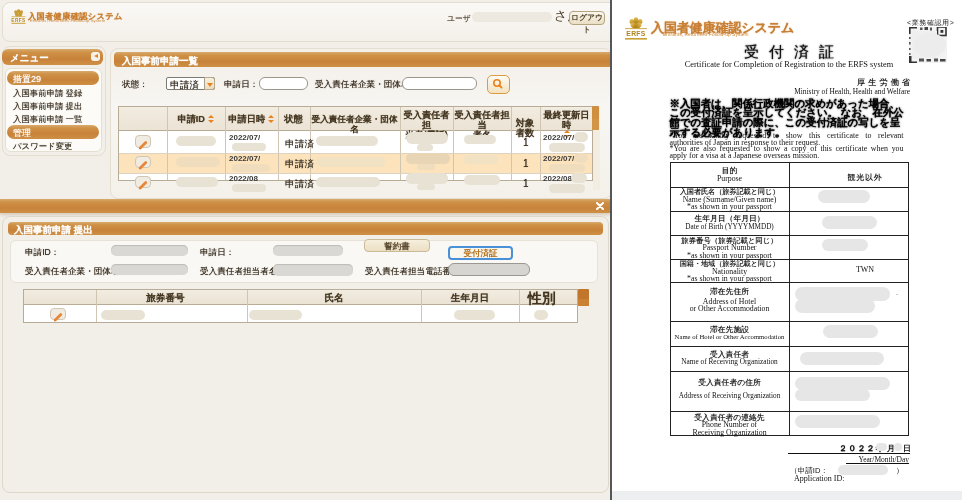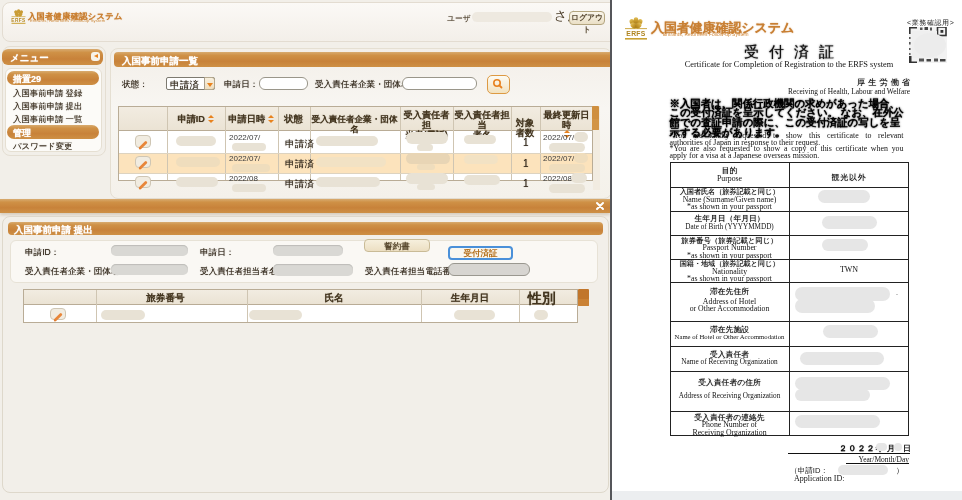--- a/index.html
+++ b/index.html
@@ -14,21 +14,21 @@
 #usersan{left:554px;top:7px;font-size:13px;color:#4a3c28}
 #logout{left:569px;top:11px;width:36px;height:14px;background:linear-gradient(#faf6ec,#eadfc5);border:1px solid #b3a57f;border-radius:4px;font-size:7.8px;font-weight:bold;color:#594a33;text-align:center;line-height:11.5px}
 
 #menu{left:2px;top:46px;width:104px;height:110px;background:#f2efe9;border:1px solid #e4ded2;border-radius:8px}
 #menubar{left:2px;top:49px;width:101px;height:16px;background:linear-gradient(180deg,#d8ab70 0%,#cf9146 22%,#c8823a 62%,#ce9045 100%);border-radius:6px}
 #menubar span{position:absolute;left:8px;top:3px;font-size:9.5px;font-weight:bold;color:#fff;text-shadow:0 0 1px rgba(255,255,255,.9)}
 #menubtn{left:91px;top:52px;width:9px;height:9px;background:#f7f3ea;border-radius:3px}
 #menubtn:after{content:"";position:absolute;left:2.5px;top:2px;border-right:4px solid #e8821e;border-top:2.5px solid transparent;border-bottom:2.5px solid transparent}
 #menucard{left:5px;top:68px;width:97px;height:84px;background:#fcfbf8;border:1px solid #e5dfd2;border-radius:6px}
 .mbar{left:7px;width:92px;height:14px;background:linear-gradient(180deg,#d8ab70 0%,#cf9146 22%,#c8823a 62%,#ce9045 100%);border-radius:7px}
-.mbar span{position:absolute;left:6px;top:2px;font-size:9px;font-weight:bold;color:#fff;text-shadow:0 0 1px rgba(255,255,255,.9)}
+.mbar span{position:absolute;left:6px;top:2px;font-size:9px;font-weight:normal;color:#fff;text-shadow:0 0 1px rgba(255,255,255,.9)}
 .mitem{left:13px;font-size:8.4px;color:#3a2f20;text-shadow:0 0 0.8px rgba(58,47,32,.7)}
 
 #mainp{left:110px;top:48px;width:502px;height:151px;background:linear-gradient(#f3efe9,#f8f6f2 40%,#f4f1ea);border:1px solid #e5dfd2;border-radius:8px}
 #maintb{left:114px;top:52px;width:498px;height:15px;border-radius:4px 0 0 4px;background:linear-gradient(180deg,#d8ab70 0%,#cf9146 22%,#c8823a 62%,#ce9045 100%)}
 #maintb span{position:absolute;left:8px;top:2.5px;font-size:9.5px;font-weight:bold;color:#fff;text-shadow:0 0 1px rgba(255,255,255,.9)}
 .flabel{font-size:8.6px;color:#33291c;text-shadow:0 0 0.8px rgba(51,41,28,.7)}
 .finput{background:#fff;border:1px solid #9a968a;border-radius:6px}
 #seldd{left:166px;top:77px;width:49px;height:13px;background:#fff;border:1px solid #7d7a70;border-radius:2px}
 #selarr{left:204px;top:77px;width:11px;height:13px;background:linear-gradient(#f8f0df,#eedec0);border:1px solid #b5a98f;border-left:1px solid #a99f8d;border-radius:0 3px 3px 0}
 #selarr:after{content:"";position:absolute;left:2px;top:4.5px;border-top:4px solid #e8821e;border-left:3px solid transparent;border-right:3px solid transparent}
@@ -36,39 +36,39 @@
 
 .tbl{background:#fff;border:1px solid #b9ac96}
 .thead{position:absolute;left:0;top:0;width:100%;background:linear-gradient(#f2ece1,#ebe3d4);border-bottom:1px solid #b9ac96}
 .vline{position:absolute;top:0;bottom:0;width:1px;background:#cfc5b2}
 .hline{position:absolute;left:0;right:0;height:1px;background:#ddd3c0}
 .hcell{position:absolute;font-size:9.2px;font-weight:bold;color:#43351f;text-align:center;line-height:10px;text-shadow:0 0 0.8px rgba(67,53,31,.6)}
 .pill{position:absolute;background:#e8e2d5;border-radius:6px}
 .gpill{position:absolute;background:#d9d8d4;border-radius:5px;box-shadow:inset 0 1px 1px #bdbcb8}
 .rowhl{position:absolute;background:#fce3bc}
 .cellt{position:absolute;font-size:9.5px;color:#33291c;letter-spacing:0.2px;text-shadow:0 0 0.8px rgba(51,41,28,.65)}
-.datet{position:absolute;font-size:8px;font-weight:normal;color:#3a3a3a}
+.datet{position:absolute;font-size:8px;font-weight:bold;color:#3a3a3a}
 .pbtn{position:absolute;width:16px;height:12.5px;background:#f1ece1;border:1px solid #cfc6b4;border-radius:4px}
 
 #mbar{left:0px;top:199px;width:610px;height:14px;box-shadow:0 2px 3px rgba(150,120,80,.3);background:linear-gradient(180deg,#d8ab70 0%,#cf9146 22%,#c8823a 62%,#ce9045 100%)}
 #mclose{left:595px;top:201px;width:10px;height:10px}
 #modal{left:2px;top:216px;width:607px;height:277px;background:#f2efe9;border:1px solid #ded8cb;border-radius:8px}
 #modtb{left:8px;top:222px;width:595px;height:13px;background:linear-gradient(180deg,#d8ab70 0%,#cf9146 22%,#c8823a 62%,#ce9045 100%);border-radius:4px}
 #modtb span{position:absolute;left:6px;top:1.5px;font-size:9.5px;font-weight:bold;color:#fff;text-shadow:0 0 1px rgba(255,255,255,.9)}
 #formcard{left:10px;top:240px;width:588px;height:43px;background:#faf8f4;border:1px solid #e7e2d6;border-radius:6px}
 .btn1{position:absolute;background:linear-gradient(#f6efdd,#ecdfc2);border:1px solid #c9bb97;border-radius:4px;font-size:8.5px;font-weight:bold;color:#5a4a30;text-align:center}
 .btn2{position:absolute;background:#faf7ef;border:2px solid #4a90d9;border-radius:4px;font-size:8.5px;font-weight:bold;color:#b5711e;text-align:center}
 
 #pdf{left:610px;top:0;width:352px;height:500px;background:#fff;border-left:2px solid #55565a}
 #pdfgray{left:612px;top:491px;width:350px;height:9px;background:#eceef0}
 .ser{font-family:"Liberation Serif",serif}
 .dpill{position:absolute;background:#e6e6e6;border-radius:7px}
 .dcl{position:absolute;left:0;width:118px;text-align:center;font-size:7.8px;color:#111;line-height:7.4px}
 .jp{font-family:Liberation Sans, sans-serif;text-shadow:0 0 0.8px rgba(0,0,0,.65)}
-.dcr{position:absolute;left:119px;width:119px;text-align:center;font-size:7.8px;color:#111}
+.dcr{position:absolute;left:135px;width:119px;text-align:center;font-size:7.8px;color:#111}
 </style></head>
 <body>
 <div id="stage">
 
   <div class="abs" id="hdr"></div>
   <svg class="abs" style="left:10px;top:9px" width="17" height="17" viewBox="0 0 17 17">
     <g fill="#c99c35">
       <ellipse cx="6" cy="3.4" rx="1.7" ry="2.2" transform="rotate(-25 6 3.4)"></ellipse>
       <ellipse cx="8.6" cy="2.5" rx="1.7" ry="2.3"></ellipse>
       <ellipse cx="11.2" cy="3.4" rx="1.7" ry="2.2" transform="rotate(25 11.2 3.4)"></ellipse>
@@ -292,21 +292,21 @@
       <rect x="17.5" y="32" width="4.5" height="2.5" fill="#444"></rect>
       <rect x="25" y="31.5" width="4" height="3" fill="#555"></rect>
       <rect x="31" y="32" width="5.5" height="2.5" fill="#444"></rect>
       <rect x="3" y="4" width="25" height="27" fill="#efefef"></rect>
       <ellipse cx="21" cy="18" rx="16" ry="12" fill="#ececec"></ellipse>
     </svg>
 
     <div class="abs" style="left:670px;top:42.5px;width:238px;text-align:center;font-size:15px;color:#111;letter-spacing:10px;text-indent:10px;text-shadow:0 0 1.2px rgba(0,0,0,.85),0 0 2.4px rgba(0,0,0,.3)">受付済証</div>
     <div class="abs ser" style="left:670px;top:60px;width:238px;text-align:center;font-size:8.35px;color:#111">Certificate for Completion of Registration to the ERFS system</div>
     <div class="abs" style="left:760px;top:77px;width:153px;text-align:right;font-size:8.2px;color:#111;letter-spacing:3px;text-shadow:0 0 0.8px rgba(0,0,0,.7)">厚生労働省</div>
-    <div class="abs ser" style="left:760px;top:87px;width:150px;text-align:right;font-size:7.4px;color:#111">Receiving of Health, Labour and Welfare</div>
+    <div class="abs ser" style="left:760px;top:87px;width:150px;text-align:right;font-size:7.4px;color:#111">Ministry of Health, Health and Welfare</div>
 
     <div class="abs ser" style="left:669.5px;top:133px;width:234px;font-size:7.9px;color:#111;line-height:6.7px">
       <div style="text-align:justify;text-align-last:justify">*You are kindly requested to show this certificate to relevant</div>
       <div>authorities of Japan in response to their request.</div>
       <div style="text-align:justify;text-align-last:justify">*You are also requested to show a copy of this certificate when you</div>
       <div>apply for a visa at a Japanese overseas mission.</div>
     </div>
     <div class="abs" style="left:669.5px;top:98.5px;width:237px;font-size:10.4px;font-weight:bold;color:#000;line-height:9.7px;text-shadow:0 0 1.2px rgba(0,0,0,.9),0 0 2.5px rgba(0,0,0,.45)">※入国者は、関係行政機関の求めがあった場合、この受付済証を呈示してください。 なお、在外公館での査証申請の際に、この受付済証の写しを呈示する必要があります。</div>
 
     <div class="abs" id="doctable" style="left:669.5px;top:162px;width:239px;height:274px;border:1px solid #222">

